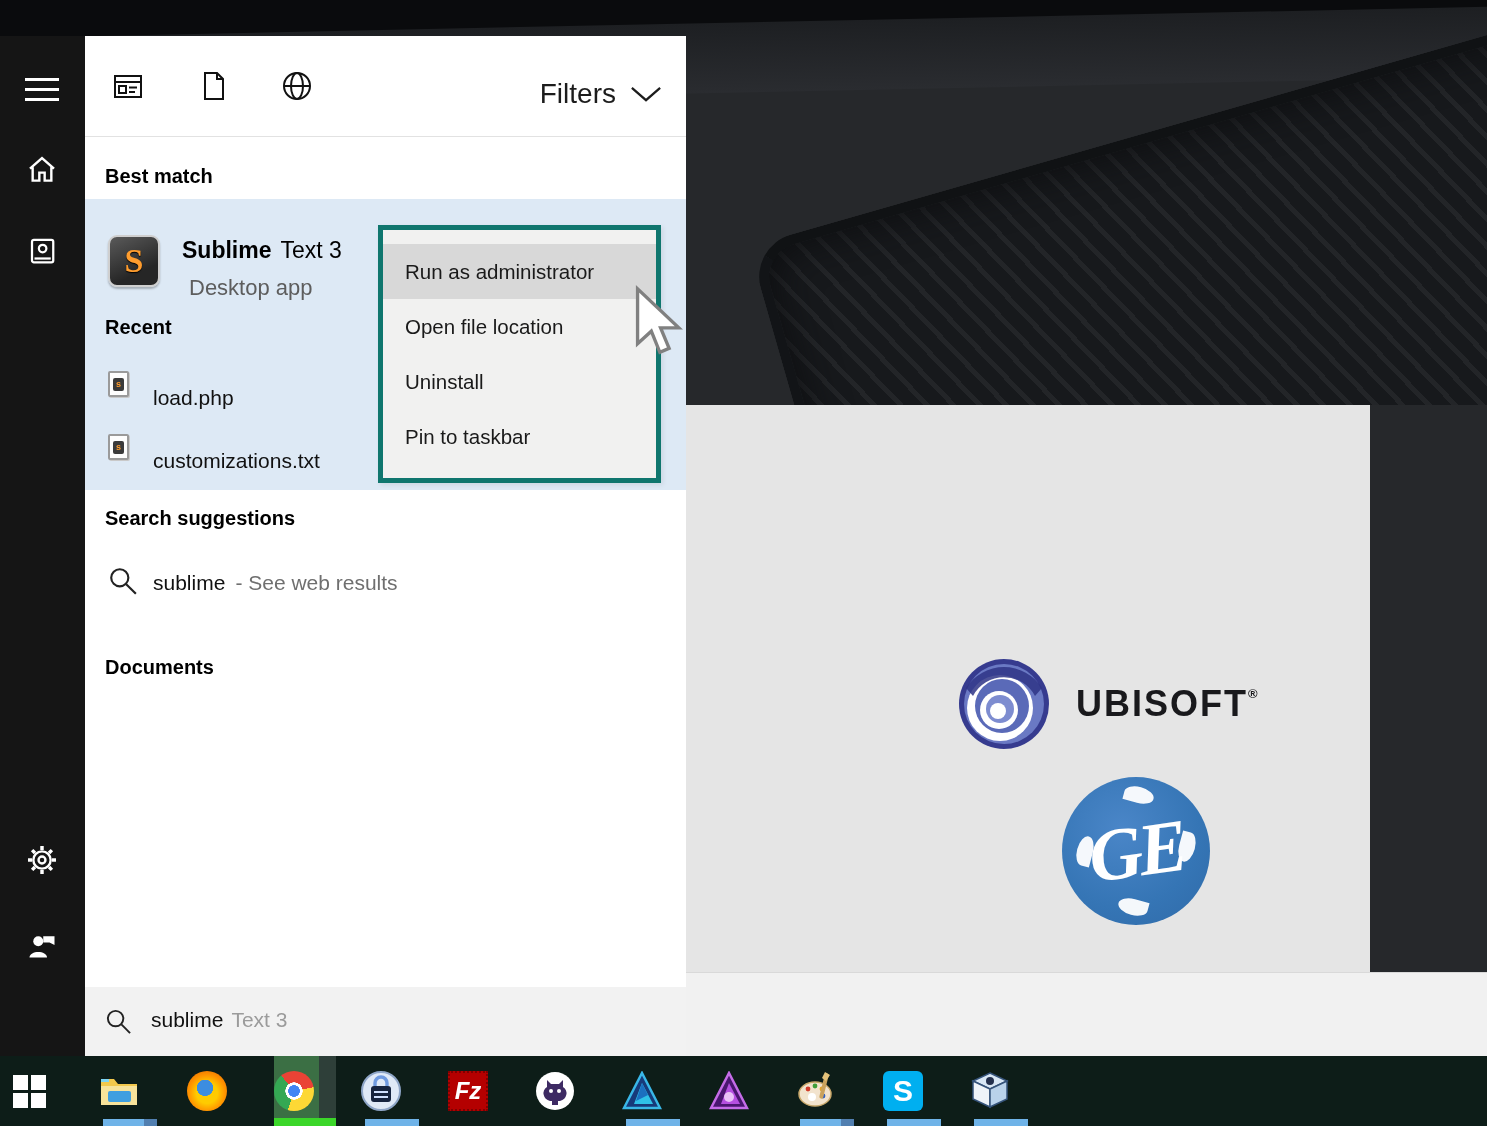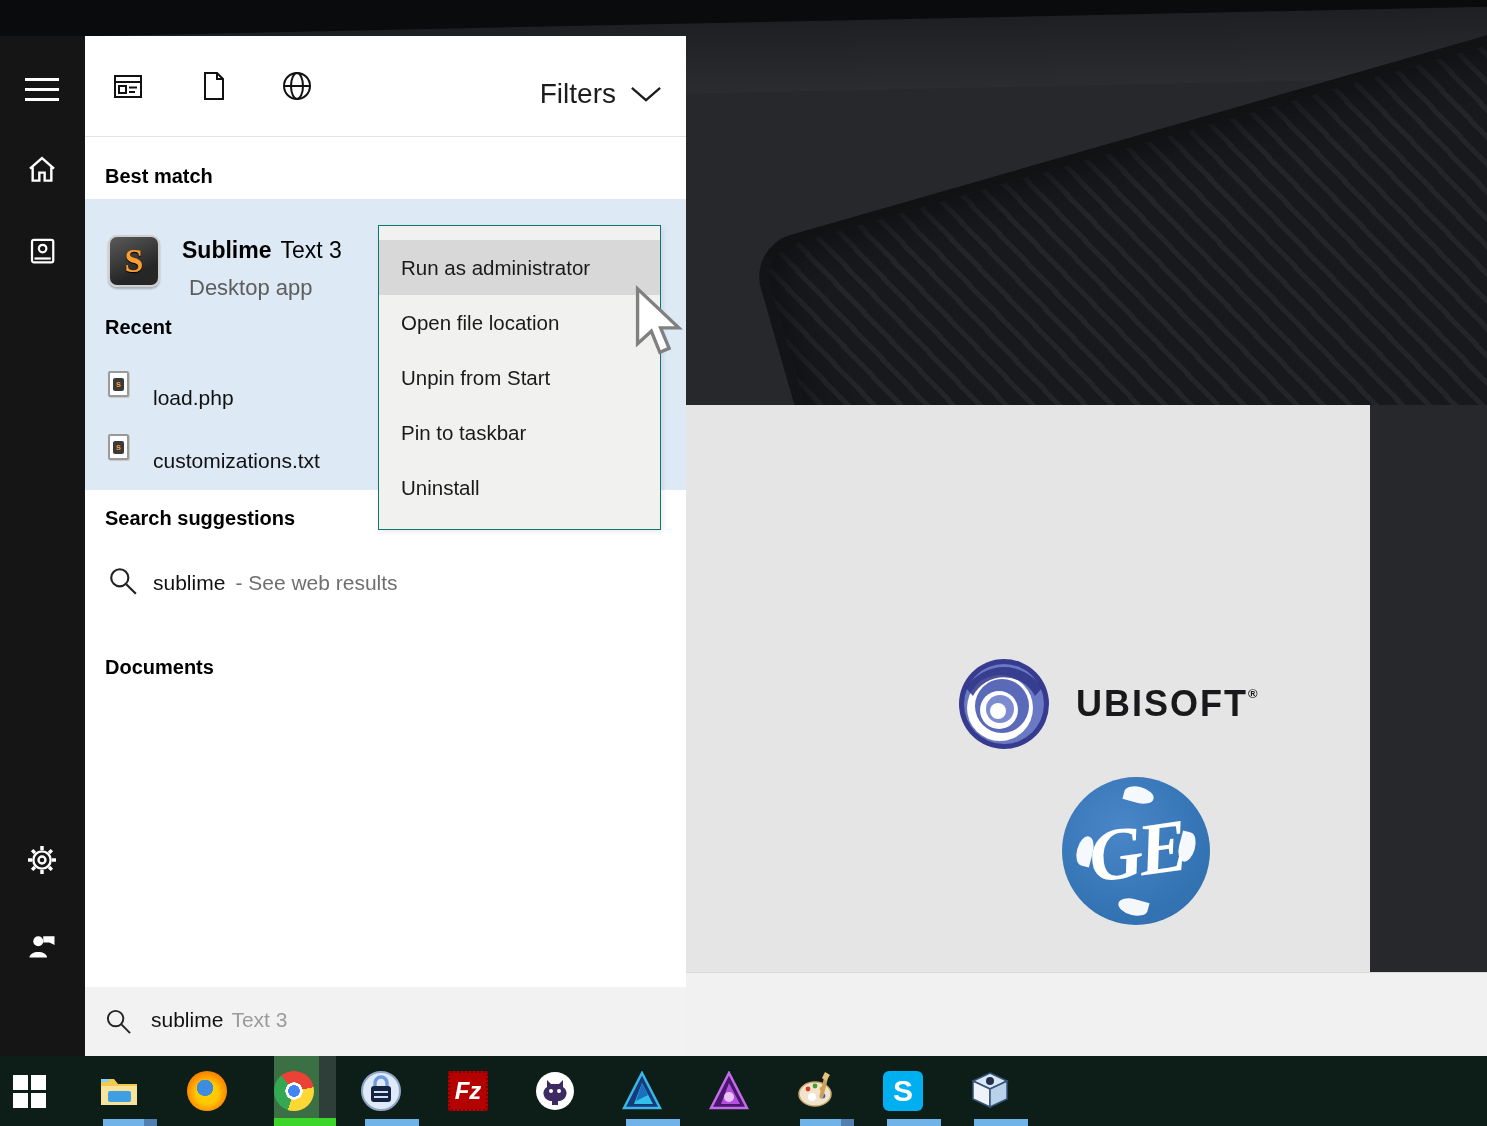--- a/index.html
+++ b/index.html
@@ -79,21 +79,21 @@
   .sugg-text { position:absolute; left:68px; top:9px; font-size:21px; color:#111; }
   .sugg-hint { color:#6f6f6f; margin-left:10px; }
 
   .searchbox { position:absolute; left:0; top:951px; width:601px; height:69px; background:#f2f2f2; }
   .sb-text { position:absolute; left:66px; top:21px; font-size:21px; color:#111; }
   .sb-completion { color:#9b9b9b; margin-left:8px; }
 
   .mag { position:absolute; }
 
   
-  .ctx { left:378px; top:225px; width:283px; background:#f1f1f0; border:1px solid #0f766e;
+  .ctx { left:378px; top:225px; width:283px; background:#f1f1f0; border:5px solid #0f766e;
          padding:14px 0; z-index:20; box-shadow:2px 2px 5px rgba(0,0,0,.08); }
   .ctx-item { height:55px; line-height:55px; padding-left:22px; font-size:20.5px; color:#1a1a1a;
               cursor:default; white-space:nowrap; }
   .ctx-item.hl { background:#d8d8d8; }
 
   .cursor { left:632px; top:283px; width:52px; height:80px; z-index:30; }
 
   
   .taskbar { left:0; top:1056px; width:1487px; height:70px; background:#0d1d18; z-index:15; }
   .tile { position:absolute; top:0; width:62px; height:70px; display:flex;
@@ -294,23 +294,22 @@
         </svg>
       <span class="sb-text">
         <span>sublime</span><span class="sb-completion">Text 3</span>
       </span>
     </div>
   </div>
 
   <div class="abs ctx">
     <div class="ctx-item hl">Run as administrator</div>
     <div class="ctx-item">Open file location</div>
-    <div class="ctx-item">Unpin from Start</div>
+    <div class="ctx-item">Uninstall</div>
     <div class="ctx-item">Pin to taskbar</div>
-    <div class="ctx-item">Uninstall</div>
   </div>
 
   <svg class="abs cursor" viewBox="0 0 14 20">
     <path d="M1.5 0.8 L1.5 15.6 L5.2 12.2 L7.5 17.9 L10 16.8 L7.7 11.3 L12.6 11.3 Z" fill="#ffffff" stroke="#808080" stroke-width="0.9"></path>
   </svg>
 
   <div class="abs taskbar">
 
     <div class="tile" style="left:10px">
       <div class="win-logo">

